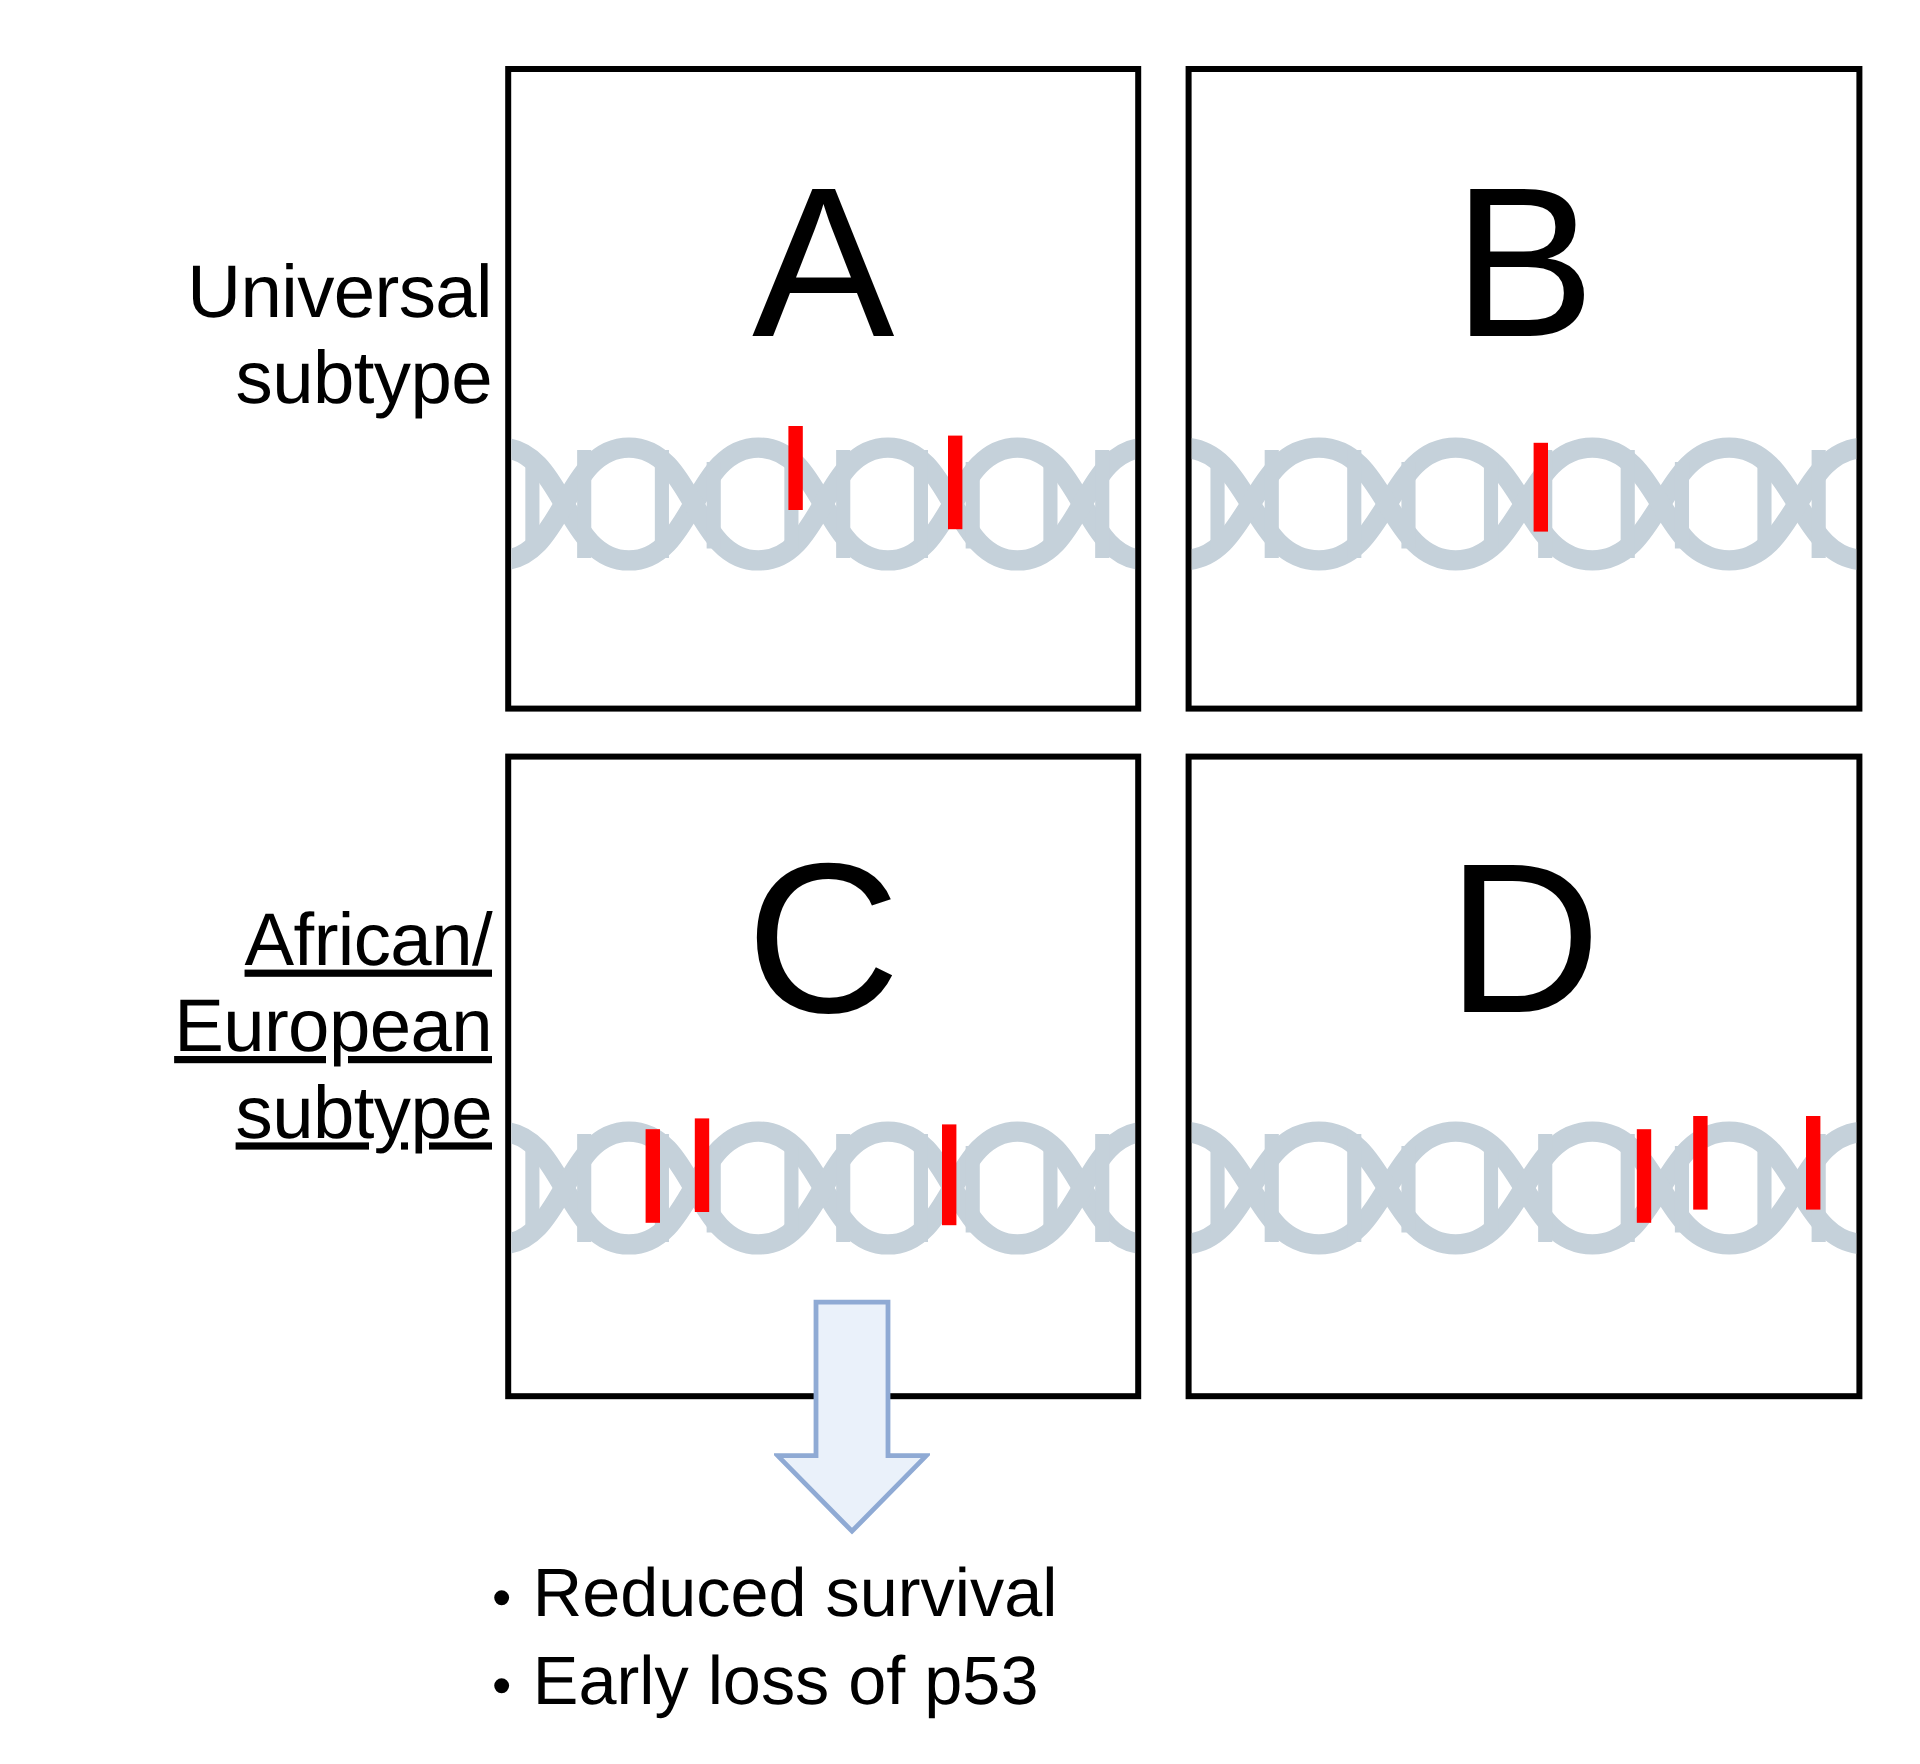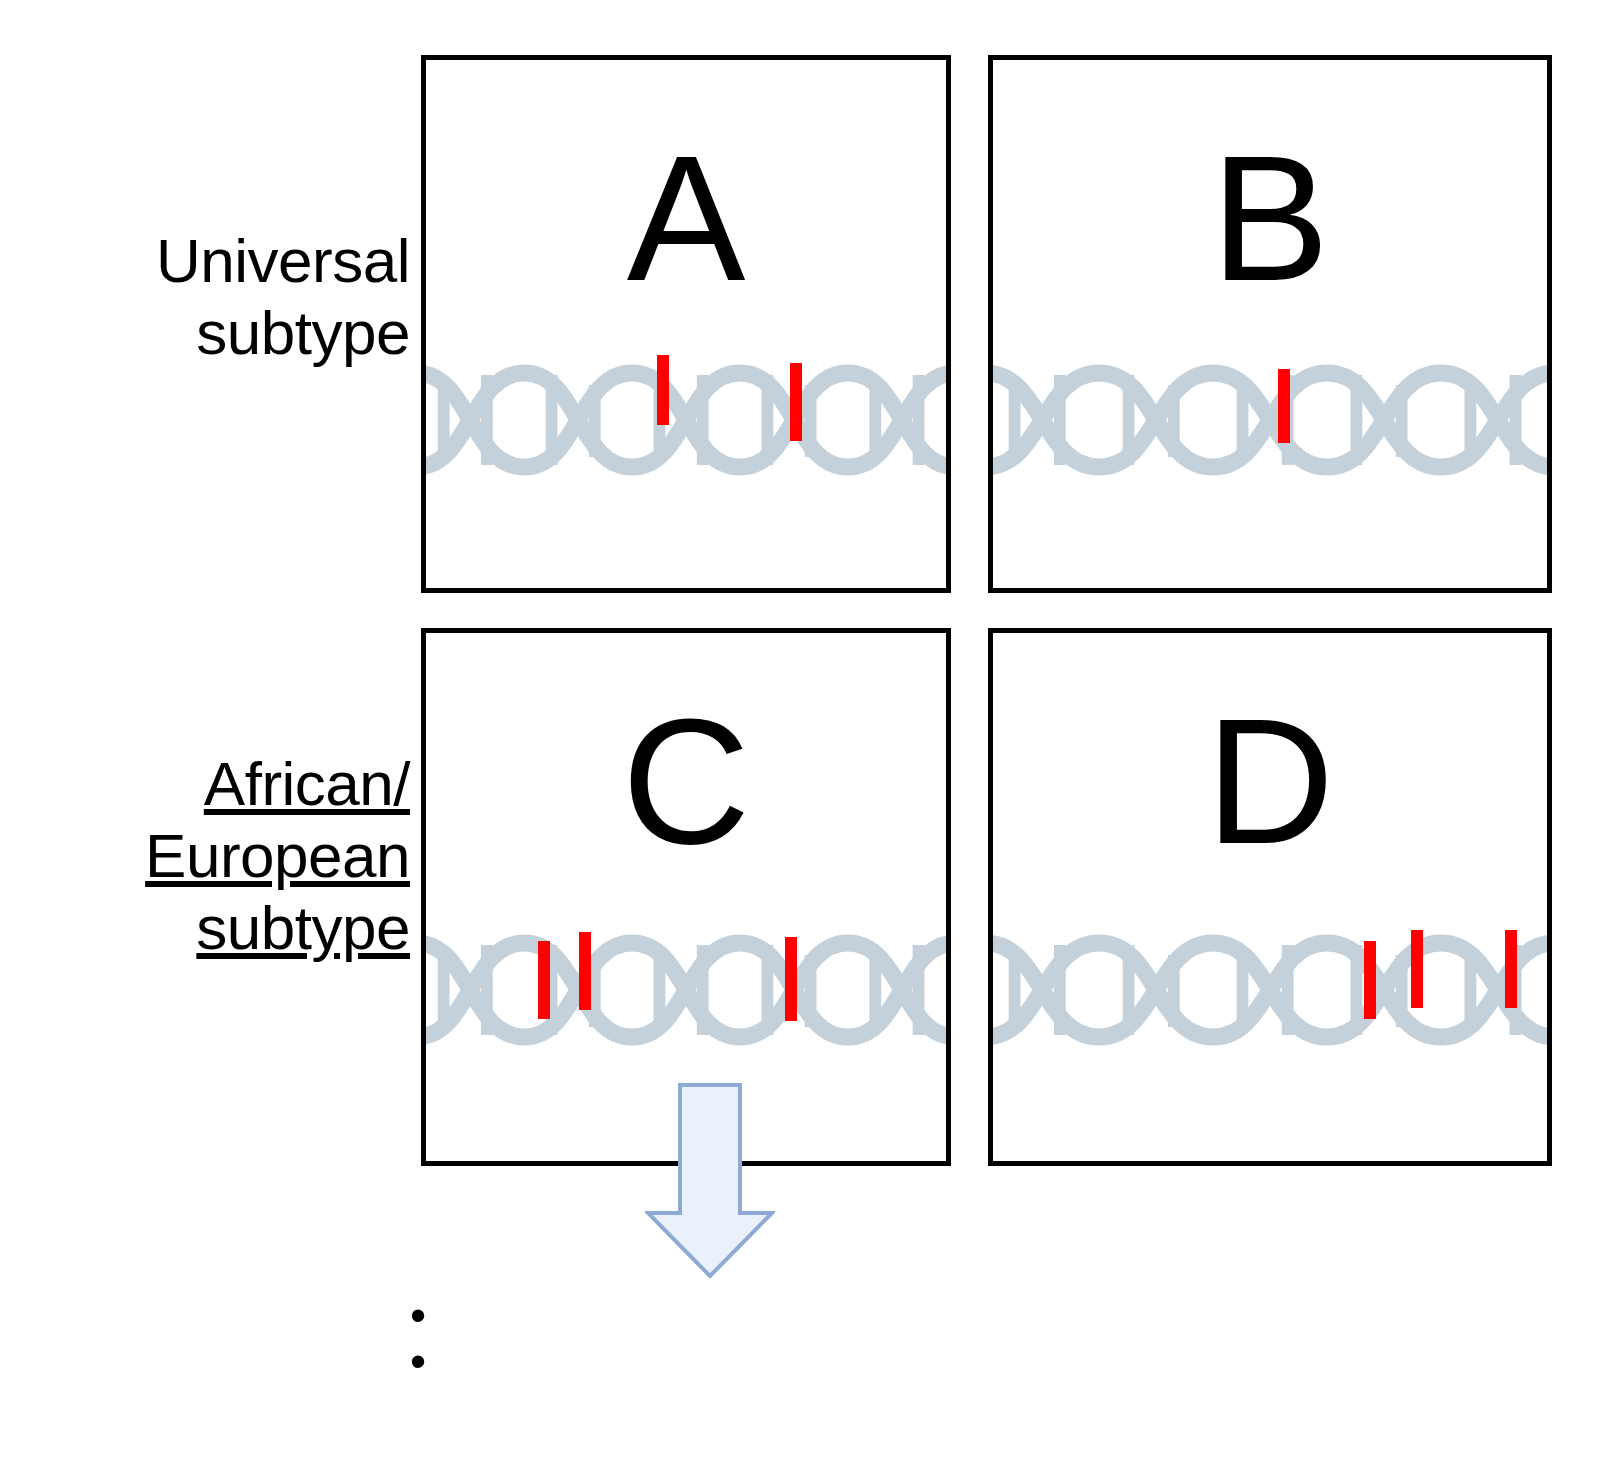--- a/index.html
+++ b/index.html
@@ -27,21 +27,21 @@
     text-align: right;
     color: #000000;
     font-size: 62px;
     line-height: 1.16;
     font-family: "Liberation Sans", sans-serif;
     white-space: pre-line;
     letter-spacing: -0.5px;
   }
   #label-universal {
     left: 10px;
-    top: 225px;
+    top: 208px;
     width: 400px;
   }
   #label-afreur {
     left: 10px;
     top: 748px;
     width: 400px;
     text-decoration: underline;
   }
 
   
@@ -245,19 +245,21 @@
 
   <div id="outcome-arrow">
     <svg viewBox="0 0 130 196" preserveAspectRatio="none" aria-hidden="true">
       <polygon points="35,2 95,2 95,130 127,130 65,193 3,130 35,130" fill="#eaf1fa" stroke="#8faad4" stroke-width="4" stroke-linejoin="miter"></polygon>
     </svg>
   </div>
 
   <div id="outcome-list">
     <div class="bullet-row">
       <span class="bullet-dot">•</span>
+      <span>Reduced survival</span>
     </div>
     <div class="bullet-row">
       <span class="bullet-dot">•</span>
+      <span>Early loss of p53</span>
     </div>
   </div>
 
 </div>
 
 </body></html>

